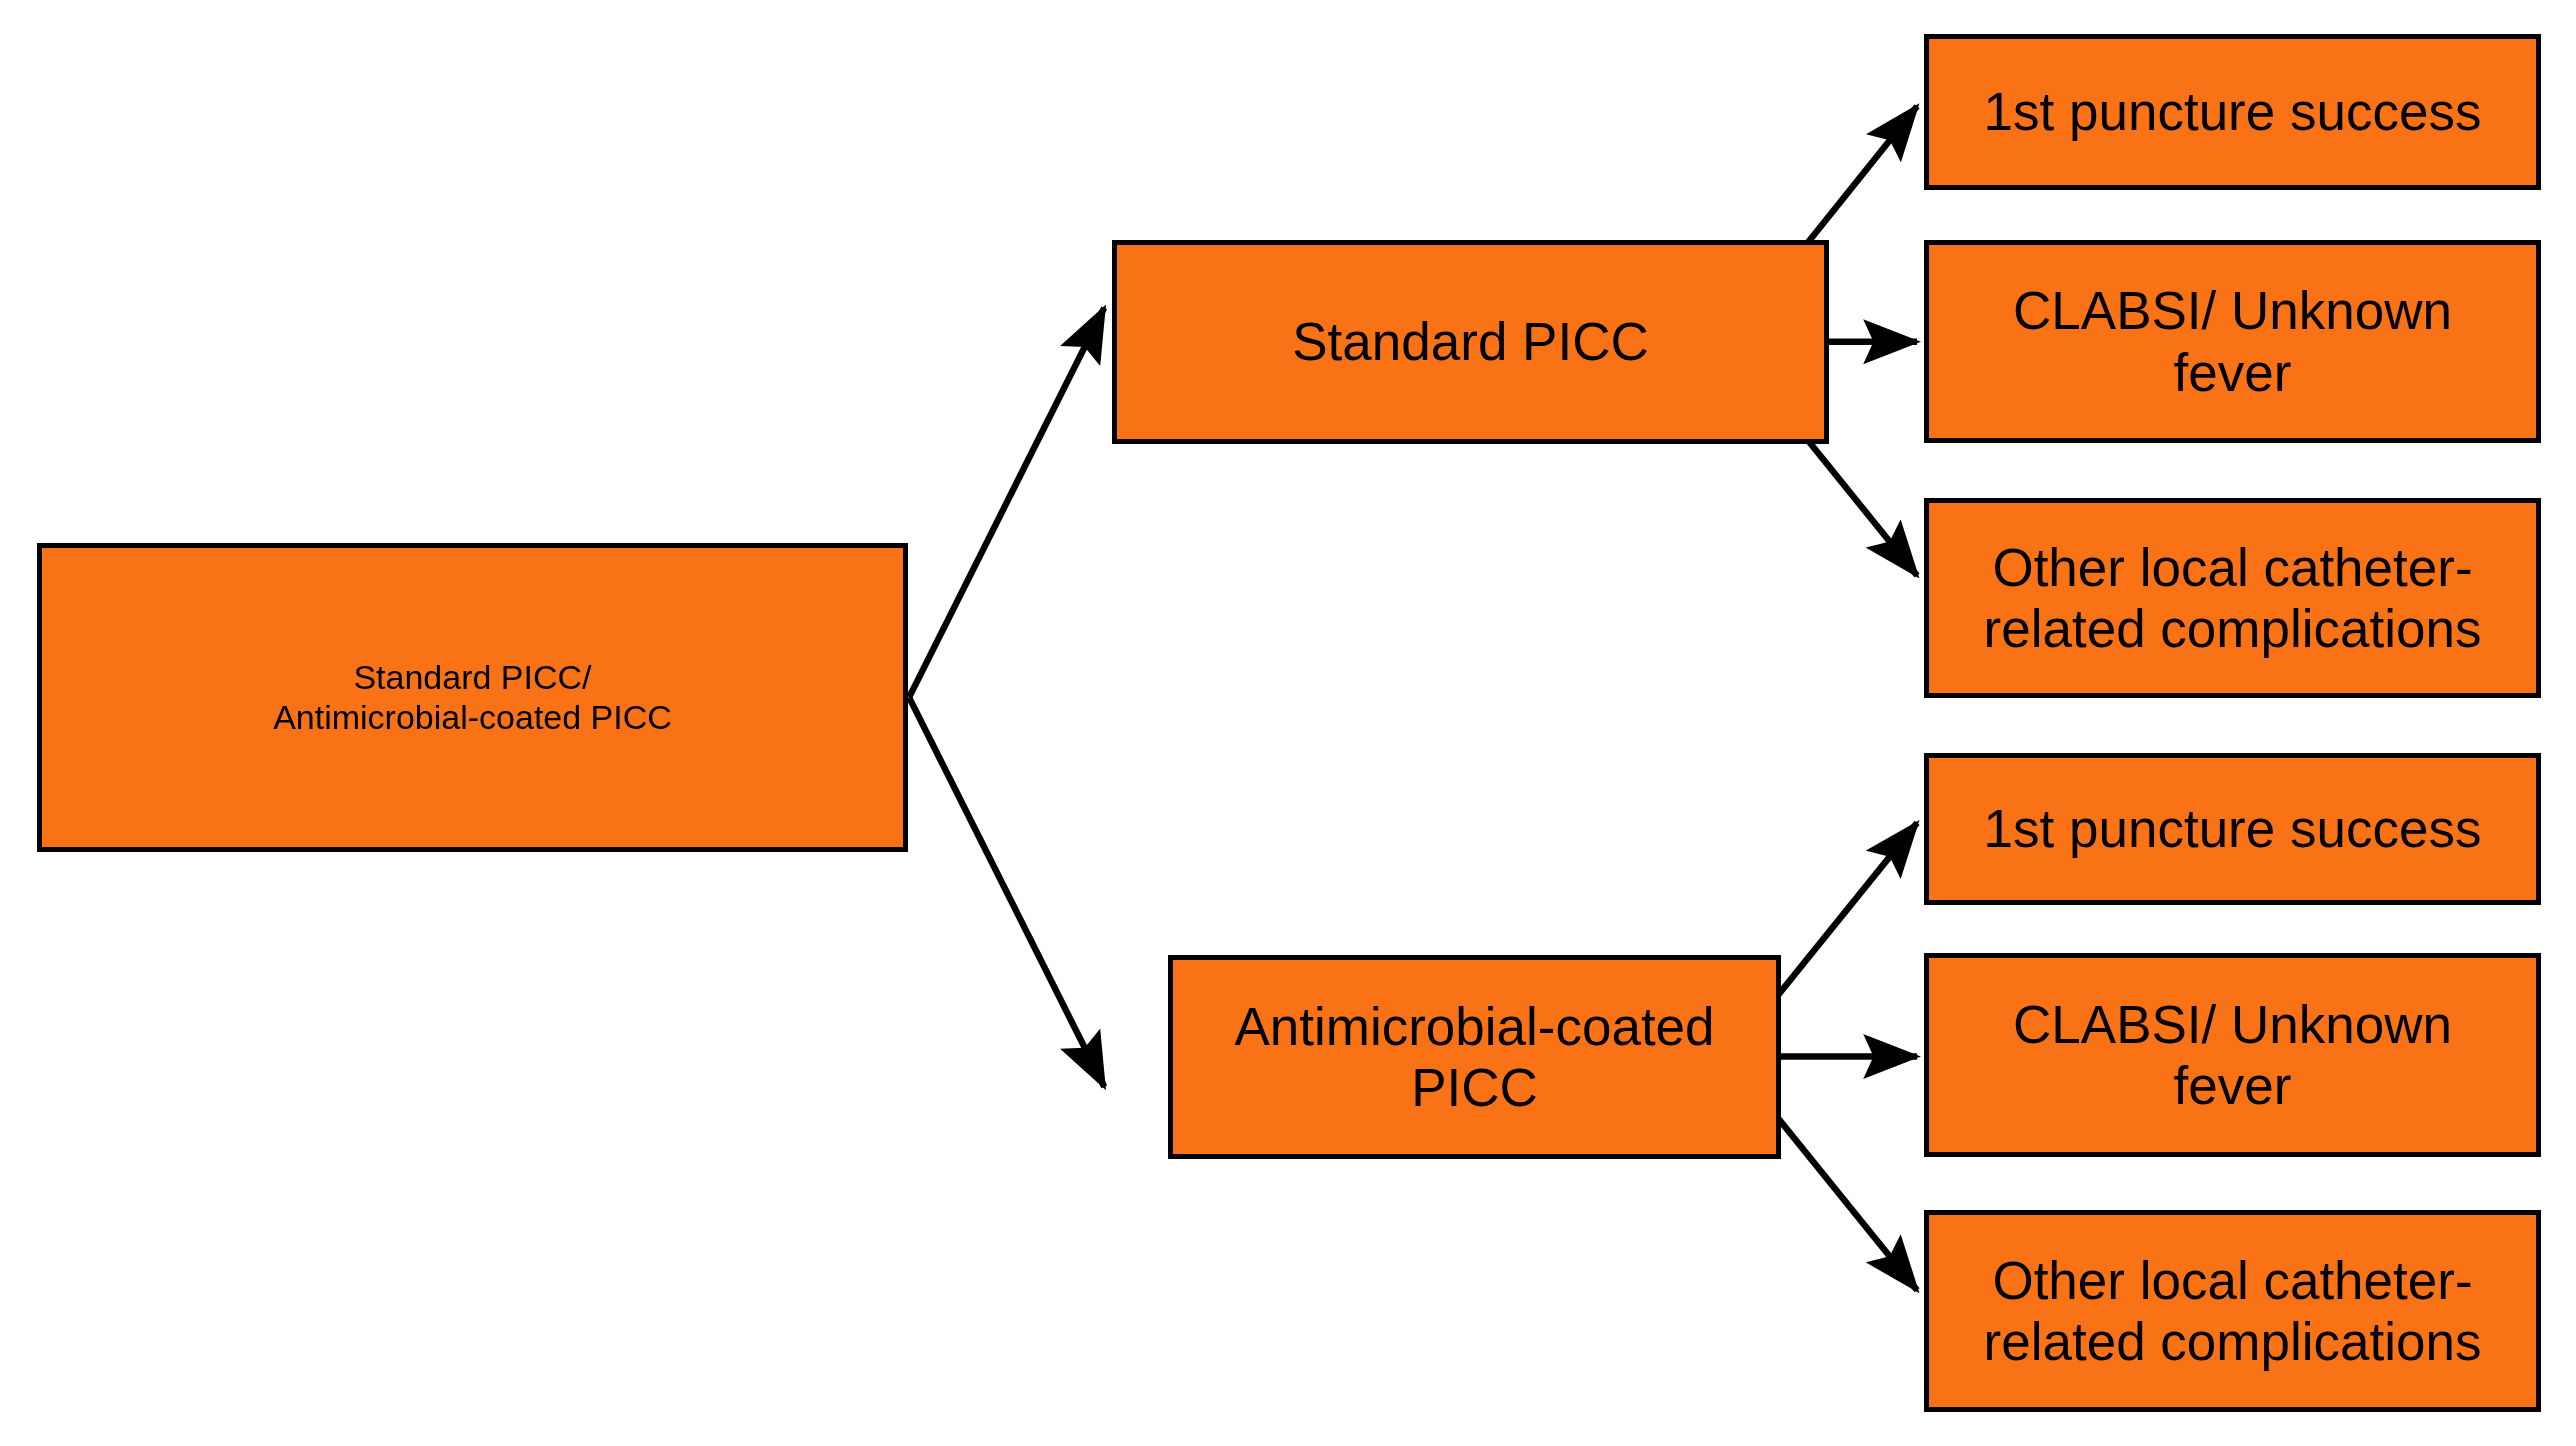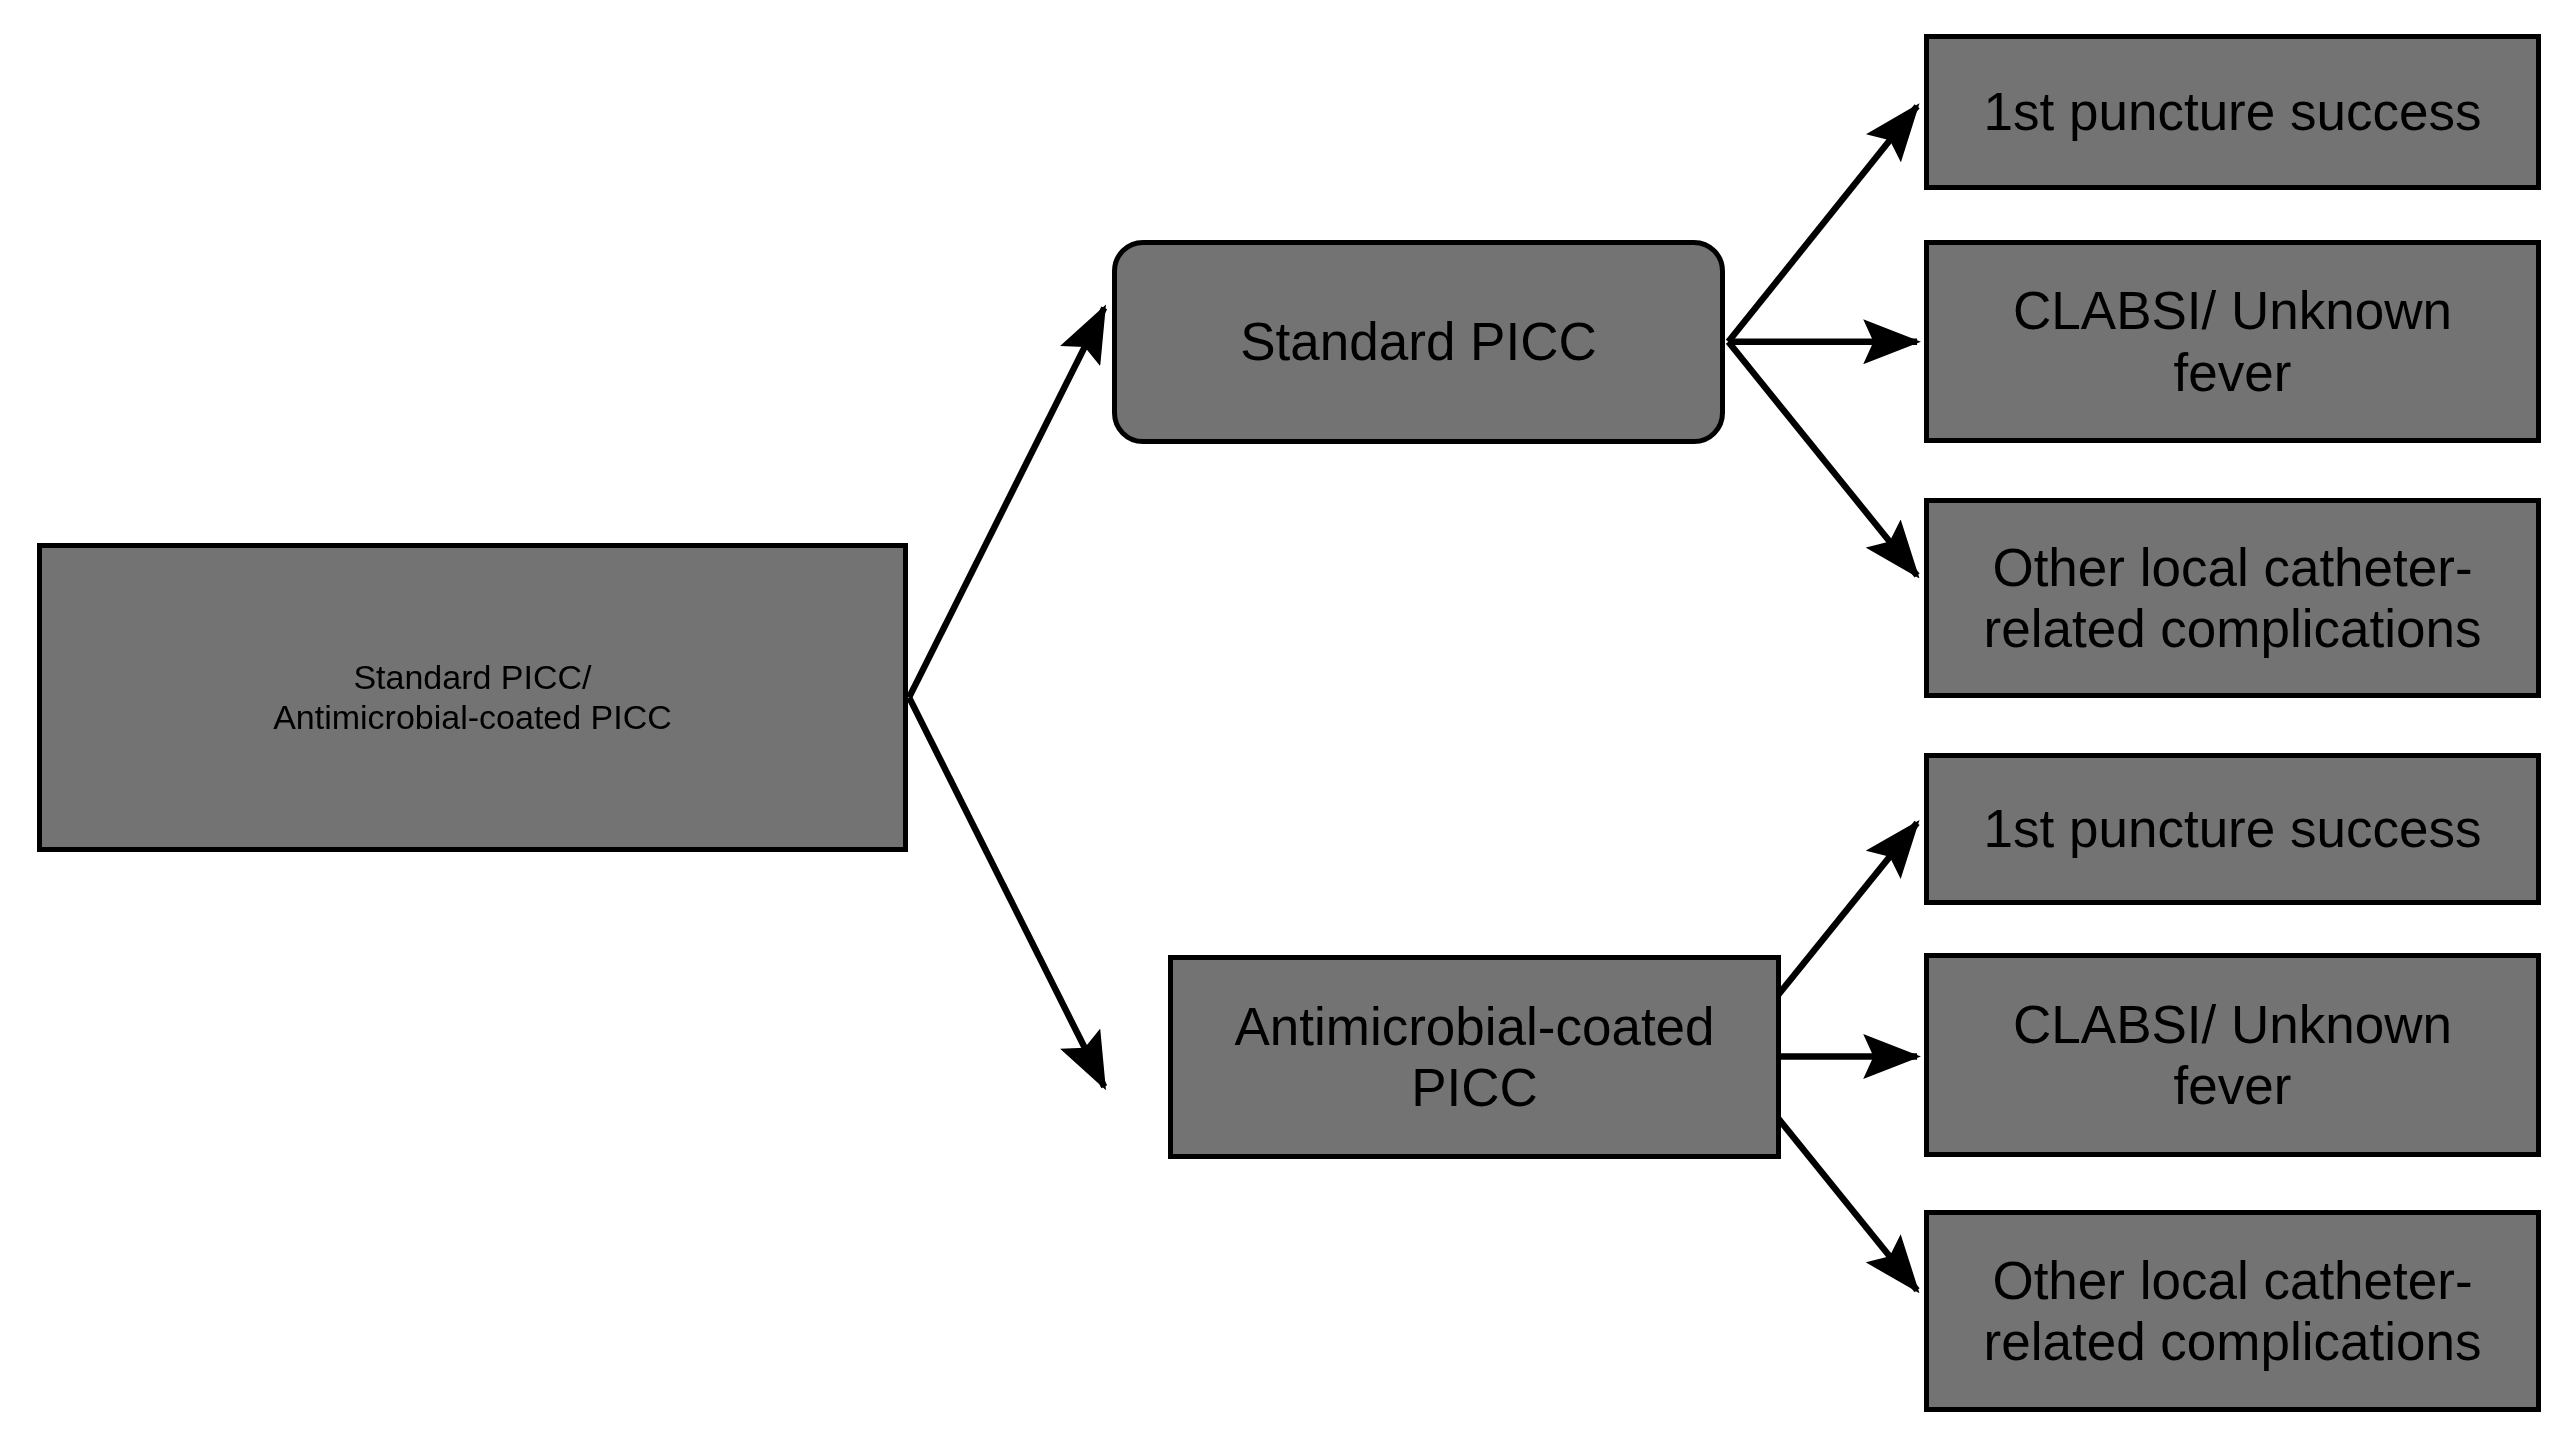--- a/index.html
+++ b/index.html
@@ -22,21 +22,21 @@
     position: absolute;
     top: 0;
     left: 0;
     width: 2576px;
     height: 1446px;
     pointer-events: none;
   }
   .node {
     position: absolute;
     box-sizing: border-box;
-    background: #737373;
+    background: #f97316;
     border: 5.5px solid #000000;
     display: flex;
     align-items: center;
     justify-content: center;
     text-align: center;
     z-index: 2;
   }
   .node-label {
     display: block;
     color: #000000;
@@ -86,21 +86,21 @@
     <g>
       <line x1="1886" y1="1153" x2="2092" y2="1408" stroke="#000000" stroke-width="7" marker-end="url(#arrowhead)"></line>
     </g>
   </svg>
 
   <div class="node node-root" style="left:37px; top:543px; width:871px; height:309px;">
     <span class="node-label">Standard PICC/
 Antimicrobial-coated PICC</span>
   </div>
 
-  <div class="node node-arm" style="left:1112px; top:240px; width:613px; height:204px;border-radius:31px;">
+  <div class="node node-arm" style="left:1112px; top:240px; width:717px; height:204px;">
     <span class="node-label">Standard PICC</span>
   </div>
 
   <div class="node node-arm" style="left:1168px; top:955px; width:613px; height:204px;">
     <span class="node-label">Antimicrobial-coated
 PICC</span>
   </div>
 
   <div class="node node-outcome" style="left:1924px; top:34px; width:617px; height:156px;">
     <span class="node-label">1st puncture success</span>

